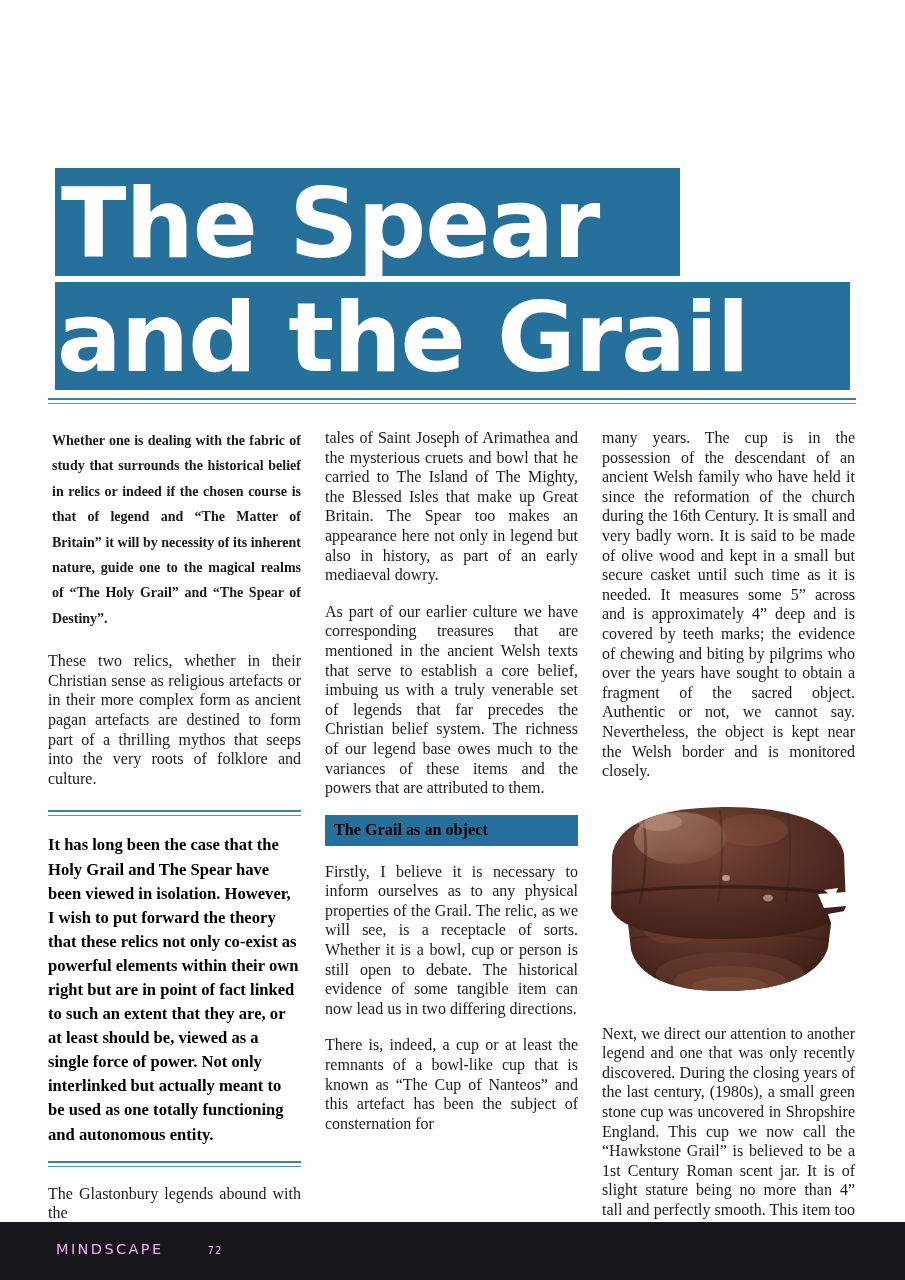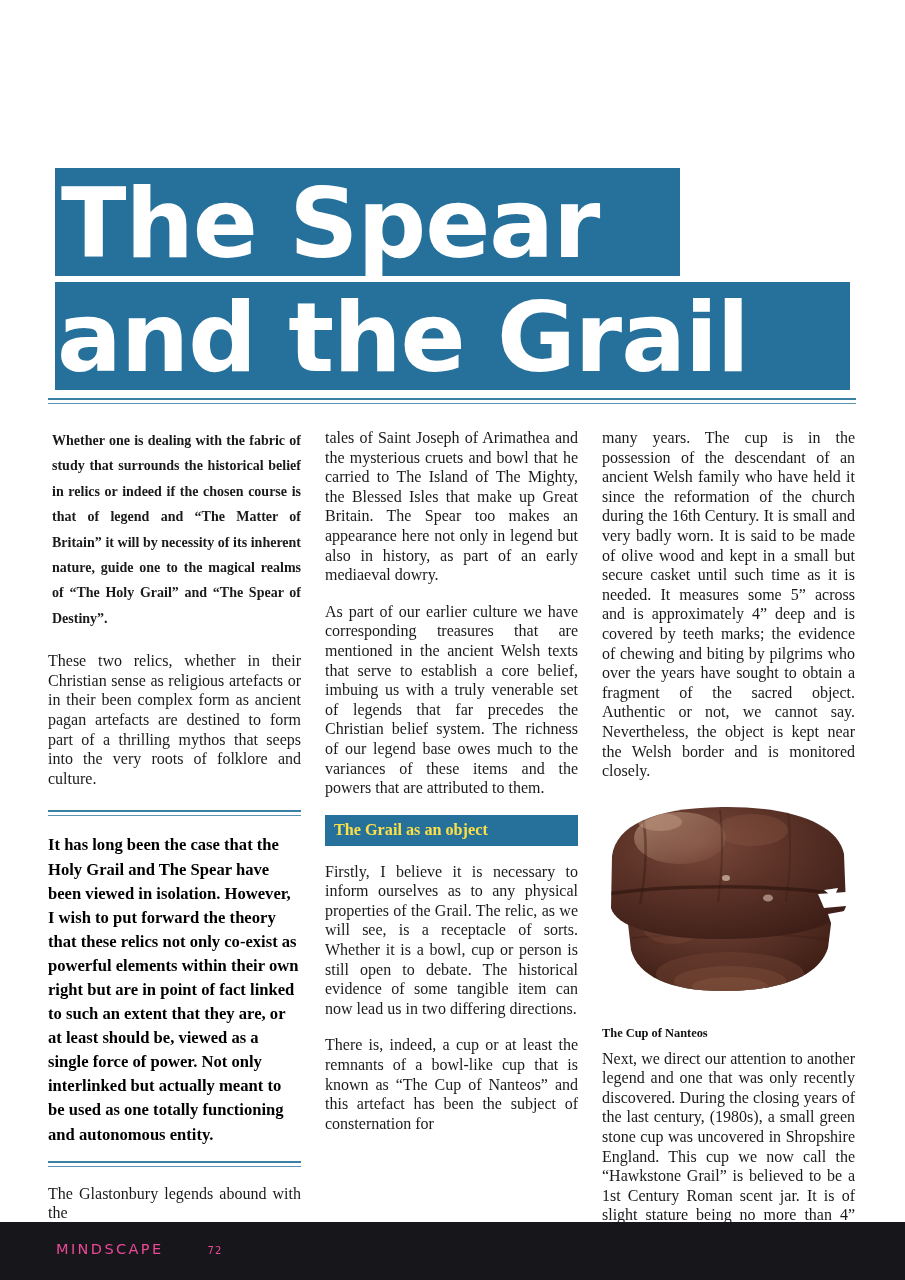--- a/index.html
+++ b/index.html
@@ -119,21 +119,21 @@
     font-size: 16.6px;
     line-height: 24.1px;
     text-align: left;
     padding: 16px 0 14px 0;
     margin: 0;
   }
 
   
   .section-bar {
     background: #26719b;
-    color: #fde047;
+    color: #000000;
     font-weight: bold;
     font-size: 16.2px;
     line-height: 22px;
     padding: 4px 0 5px 9px;
     margin: 4px 0 16px 0;
     width: 253px;
     box-sizing: border-box;
   }
 
   
@@ -157,21 +157,21 @@
   }
 
   
   .footer {
     position: absolute;
     left: 0;
     bottom: 0;
     width: 905px;
     height: 58px;
     background: #17161a;
-    color: #ec4899;
+    color: #f0abfc;
   }
   .footer-inner {
     position: absolute;
     left: 56px;
     top: 19px;
     display: flex;
     align-items: baseline;
   }
   .brand {
     font-family: "DejaVu Sans", sans-serif;
@@ -196,21 +196,21 @@
 
 <div class="rule-double rule-head">
   <div class="thick"></div>
   <div class="thin"></div>
 </div>
 
 <div class="columns">
 
   <div class="col col-1">
     <p class="intro">Whether one is dealing with the fabric of study that surrounds the historical belief in relics or indeed if the chosen course is that of legend and “The Matter of Britain” it will by necessity of its inherent nature, guide one to the magical realms of “The Holy Grail” and “The Spear of Destiny”.</p>
-    <p class="body">These two relics, whether in their Christian sense as religious artefacts or in their been complex form as ancient pagan artefacts are destined to form part of a thrilling mythos that seeps into the very roots of folklore and culture.</p>
+    <p class="body">These two relics, whether in their Christian sense as religious artefacts or in their more complex form as ancient pagan artefacts are destined to form part of a thrilling mythos that seeps into the very roots of folklore and culture.</p>
 
     <div class="pullquote-wrap">
       <div class="rule-double">
         <div class="thick"></div>
         <div class="thin"></div>
       </div>
       <p class="pullquote">It has long been the case that the Holy Grail and The Spear have been viewed in isolation. However, I wish to put forward the theory that these relics not only co-exist as powerful elements within their own right but are in point of fact linked to such an extent that they are, or at least should be, viewed as a single force of power. Not only interlinked but actually meant to be used as one totally functioning and autonomous entity.</p>
       <div class="rule-double">
         <div class="thick"></div>
         <div class="thin"></div>
@@ -280,21 +280,20 @@
             <ellipse cx="58" cy="24" rx="22" ry="9" fill="#c6a087" opacity="0.45"></ellipse>
             <ellipse cx="124" cy="80" rx="4" ry="3" fill="#d8c2ae" opacity="0.7"></ellipse>
             <ellipse cx="166" cy="100" rx="5" ry="3.5" fill="#d8c2ae" opacity="0.6"></ellipse>
           </g>
 
           <path d="M216,96 L244,94 L244,108 L222,110 Z" fill="#ffffff"></path>
           <path d="M226,116 L248,112 L250,126 L230,128 Z" fill="#ffffff"></path>
           <path d="M222,92 L236,90 L232,100 Z" fill="#ffffff"></path>
         </svg>
       </div>
-      <figcaption>The Cup of Nanteos</figcaption>
     </figure>
 
     <p class="body last">Next, we direct our attention to another legend and one that was only recently discovered. During the closing years of the last century, (1980s), a small green stone cup was uncovered in Shropshire England. This cup we now call the “Hawkstone Grail” is believed to be a 1st Century Roman scent jar. It is of slight stature being no more than 4” tall and perfectly smooth. This item too has</p>
   </div>
 </div>
 
 <div class="footer">
   <div class="footer-inner">
     <span class="brand">MINDSCAPE</span>
     <span class="pagenum">72</span>

